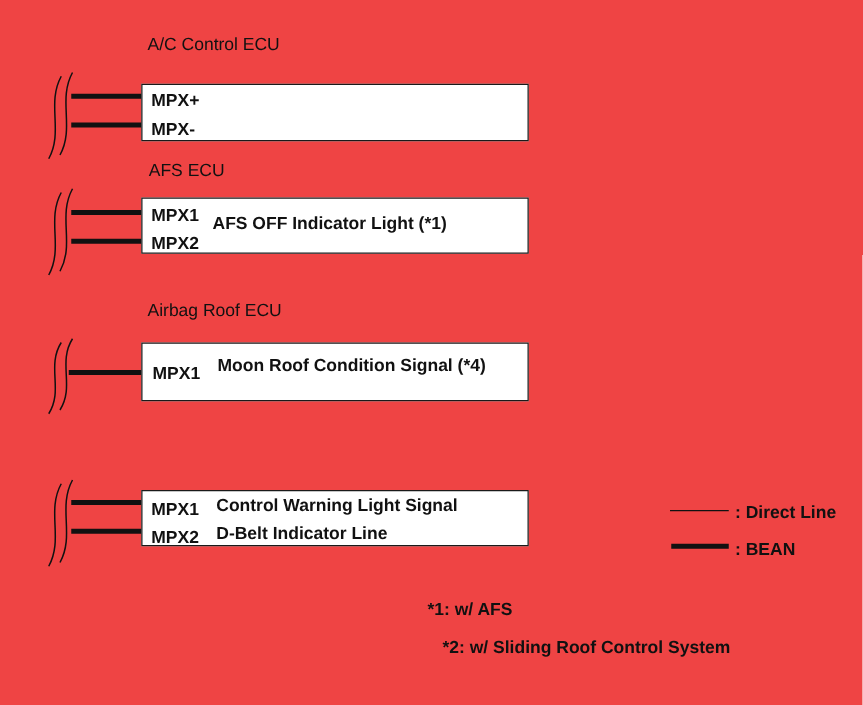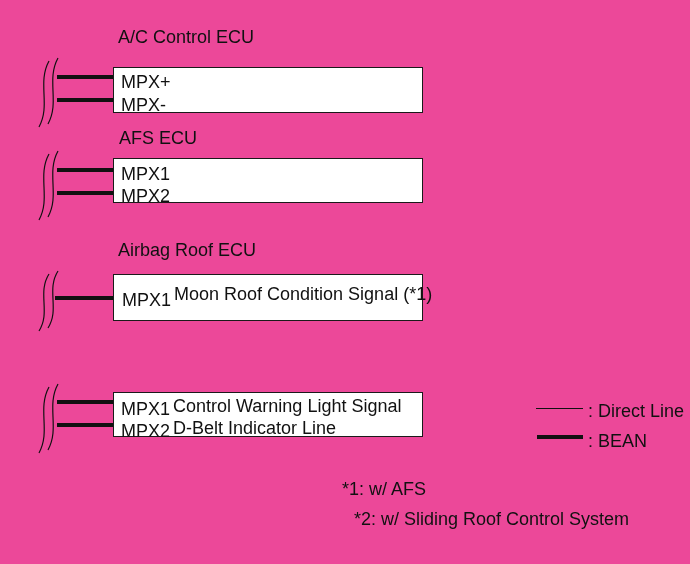--- a/index.html
+++ b/index.html
@@ -1,32 +1,33 @@
 <!DOCTYPE html>
 <html><head>
 <meta charset="utf-8">
 <style>
   html,body{margin:0;padding:0;background:#ffffff;}
   #canvas{
     position:relative;
     width:690px;height:564px;
-    background:#ec4899;
+    background:#ef4444;
     font-family:"Liberation Sans","DejaVu Sans",sans-serif;
-    font-size:18px;
+    font-size:14px;
     color:#111111;
     overflow:hidden;
   }
-  .abs{position:absolute;white-space:nowrap;}
+  .abs{position:absolute;white-space:nowrap;font-weight:bold;}
   .ecu-title{position:absolute;white-space:nowrap;}
   .ecu-box{
     position:absolute;
     width:308px;
     border:1.5px solid #1a1a1a;
     background:#ffffff;
     box-sizing:content-box;
+    font-weight:bold;
   }
   .pin-t,.sig-t{position:absolute;white-space:nowrap;}
   svg{position:absolute;left:0;top:0;}
   .legend-line-thin{position:absolute;height:1px;background:#111111;}
   .legend-line-thick{position:absolute;height:4px;background:#111111;}
 </style>
 </head>
 <body>
 
 <div id="canvas">
@@ -73,27 +74,28 @@
 
   <div class="ecu-title" style="left:118px;top:27px">A/C Control ECU</div>
   <div class="ecu-box" style="left:113px;top:67px;height:44px">
     <span class="pin-t" style="left:7px;top:4px">MPX+</span>
     <span class="pin-t" style="left:7px;top:27px">MPX-</span>
   </div>
 
   <div class="ecu-title" style="left:119px;top:128px">AFS ECU</div>
   <div class="ecu-box" style="left:113px;top:158px;height:43px">
     <span class="pin-t" style="left:7px;top:5px">MPX1</span>
+    <span class="sig-t" style="left:56px;top:11px">AFS OFF Indicator Light (*1)</span>
     <span class="pin-t" style="left:7px;top:27px">MPX2</span>
   </div>
 
   <div class="ecu-title" style="left:118px;top:240px">Airbag Roof ECU</div>
   <div class="ecu-box" style="left:113px;top:274px;height:45px">
     <span class="pin-t" style="left:8px;top:15px">MPX1</span>
-    <span class="sig-t" style="left:60px;top:9px">Moon Roof Condition Signal (*1)</span>
+    <span class="sig-t" style="left:60px;top:9px">Moon Roof Condition Signal (*4)</span>
   </div>
 
   <div class="ecu-box" style="left:113px;top:392px;height:43px">
     <span class="pin-t" style="left:7px;top:6px">MPX1</span>
     <span class="sig-t" style="left:59px;top:3px">Control Warning Light Signal</span>
     <span class="pin-t" style="left:7px;top:28px">MPX2</span>
     <span class="sig-t" style="left:59px;top:25px">D-Belt Indicator Line</span>
   </div>
 
   <div>

